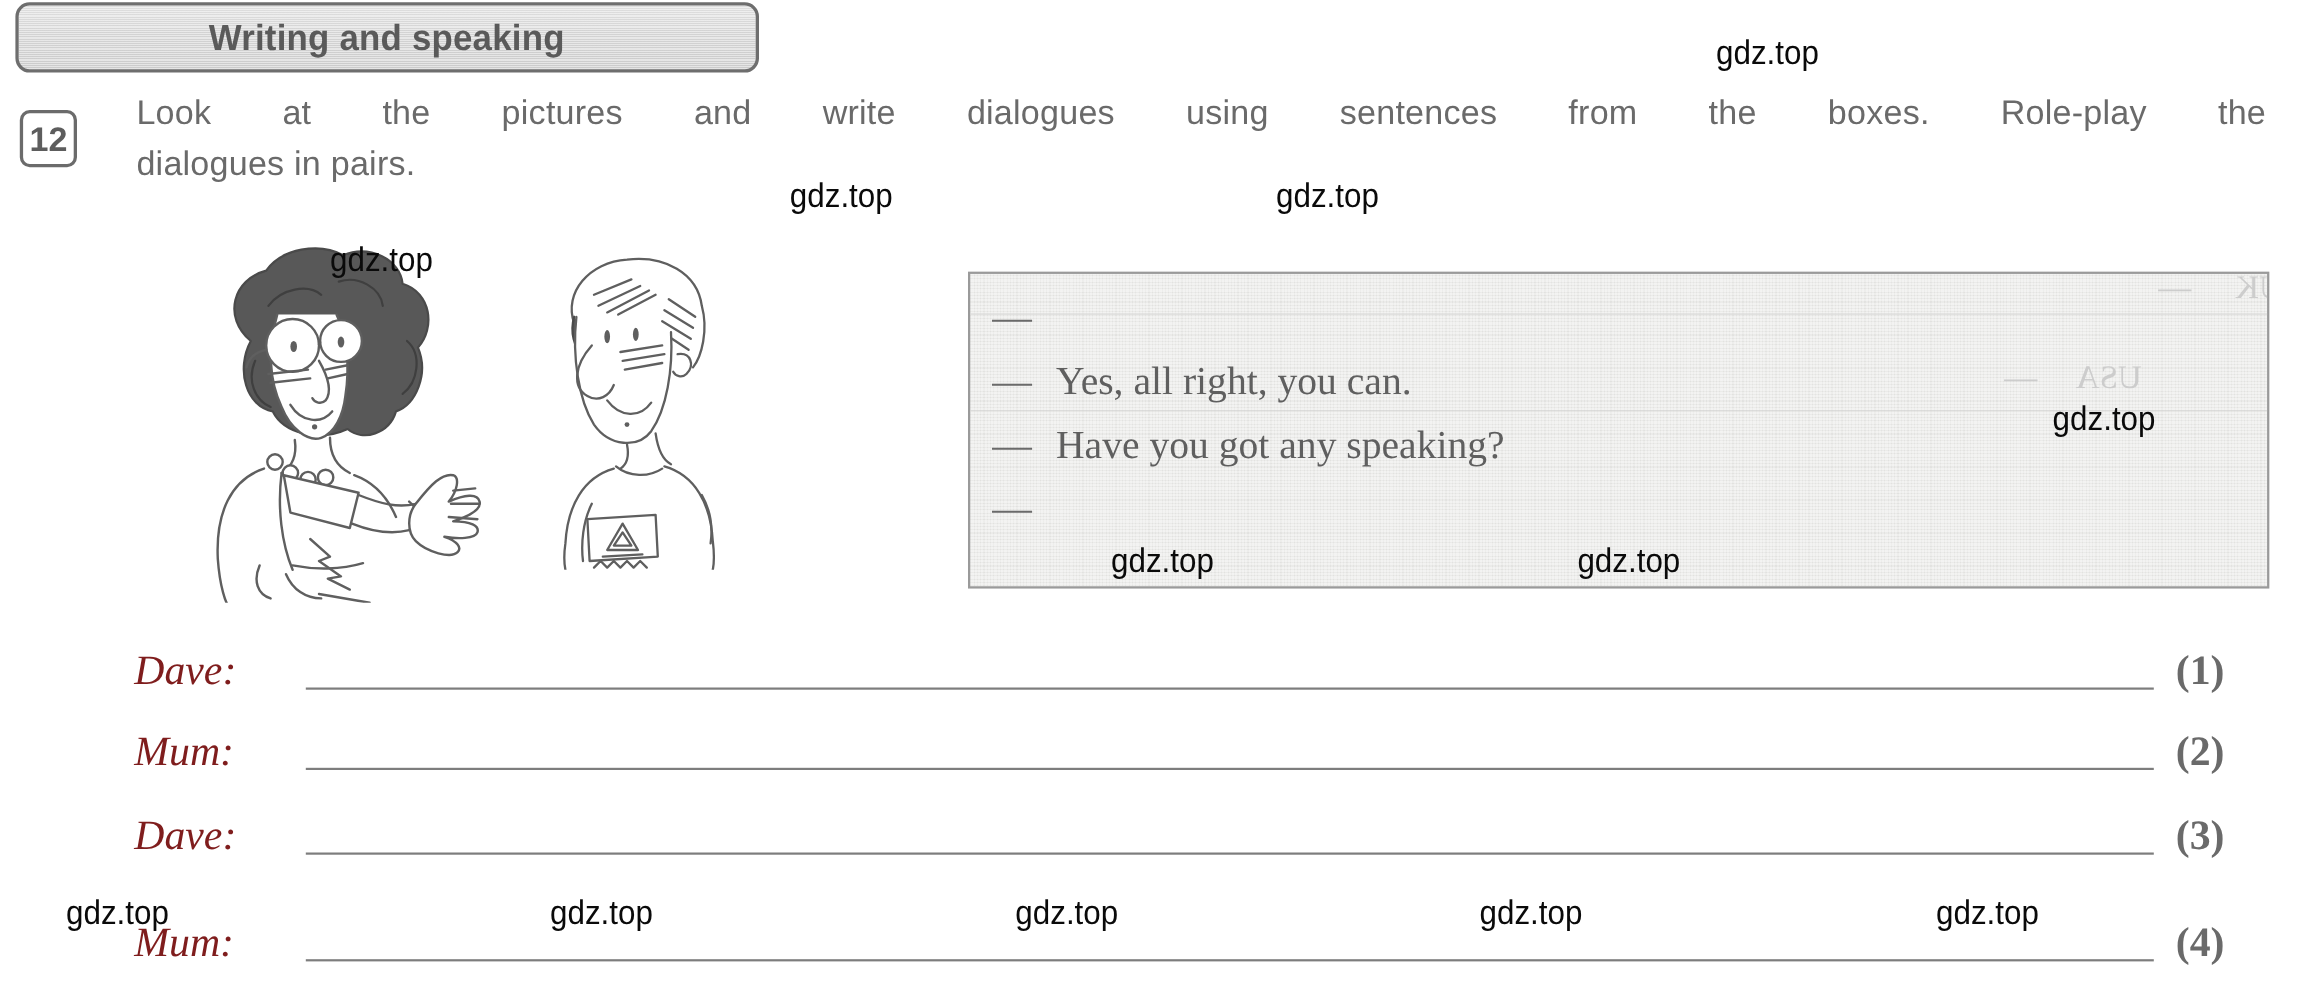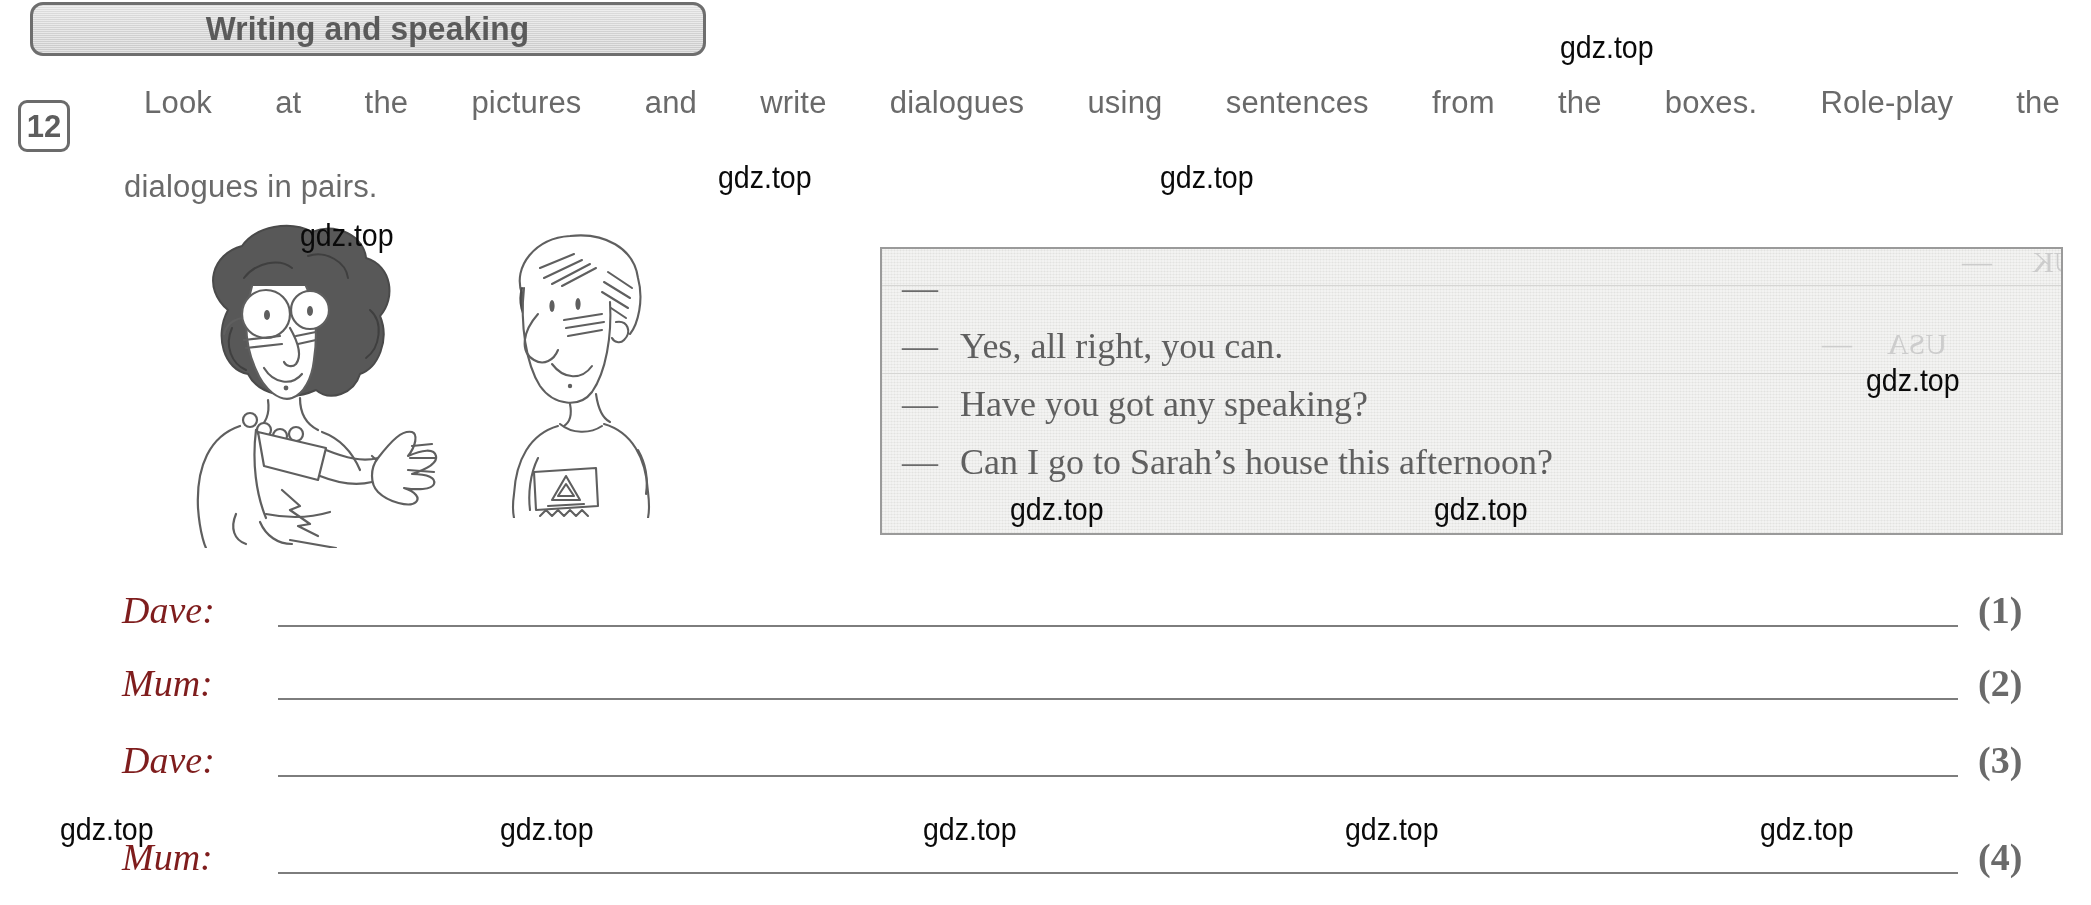--- a/index.html
+++ b/index.html
@@ -15,24 +15,24 @@
     position: relative;
     width: 2091px;
     height: 905px;
     background: #ffffff;
     overflow: hidden;
   }
 
   
   #section-banner {
     position: absolute;
-    left: 30px;
+    left: 14px;
     top: 2px;
     width: 676px;
-    height: 54px;
+    height: 64px;
     border: 3px solid #6e6e6e;
     border-radius: 13px;
     background:
       repeating-linear-gradient(0deg, rgba(255,255,255,0.45) 0 1px, rgba(0,0,0,0.018) 1px 2px),
       linear-gradient(180deg, #e3e3e3 0%, #d7d7d7 45%, #cfcfcf 100%);
     box-sizing: border-box;
     display: flex;
     align-items: center;
     justify-content: center;
     text-align: right;
@@ -78,25 +78,23 @@
     color: #6a6a6a;
     line-height: 46px;
     text-align: justify;
     letter-spacing: 0.2px;
   }
   #instruction .ln1 {
     display: block;
     text-align: justify;
     text-align-last: justify;
     white-space: pre;
-    margin-left: 20px;
   }
   #instruction .ln2 {
     display: block;
-    margin-top: 38px;
   }
 
   
   .figure {
     position: absolute;
   }
   #figure-woman { left: 140px; top: 218px; }
   #figure-boy   { left: 478px; top: 228px; }
 
   
@@ -374,21 +372,20 @@
       <li>
         <span class="dash">—</span>
         <span>Yes, all right, you can.</span>
       </li>
       <li>
         <span class="dash">—</span>
         <span>Have you got any speaking?</span>
       </li>
       <li>
         <span class="dash">—</span>
-        <span>Can I go to Sarah’s house this afternoon?</span>
       </li>
     </ul>
   </div>
 
   <div id="answers">
 
     <div class="answer-row" style="top:0px;">
       <span class="speaker">Dave:</span>
       <span class="ruled-line"></span>
       <span class="answer-number">(1)</span>

